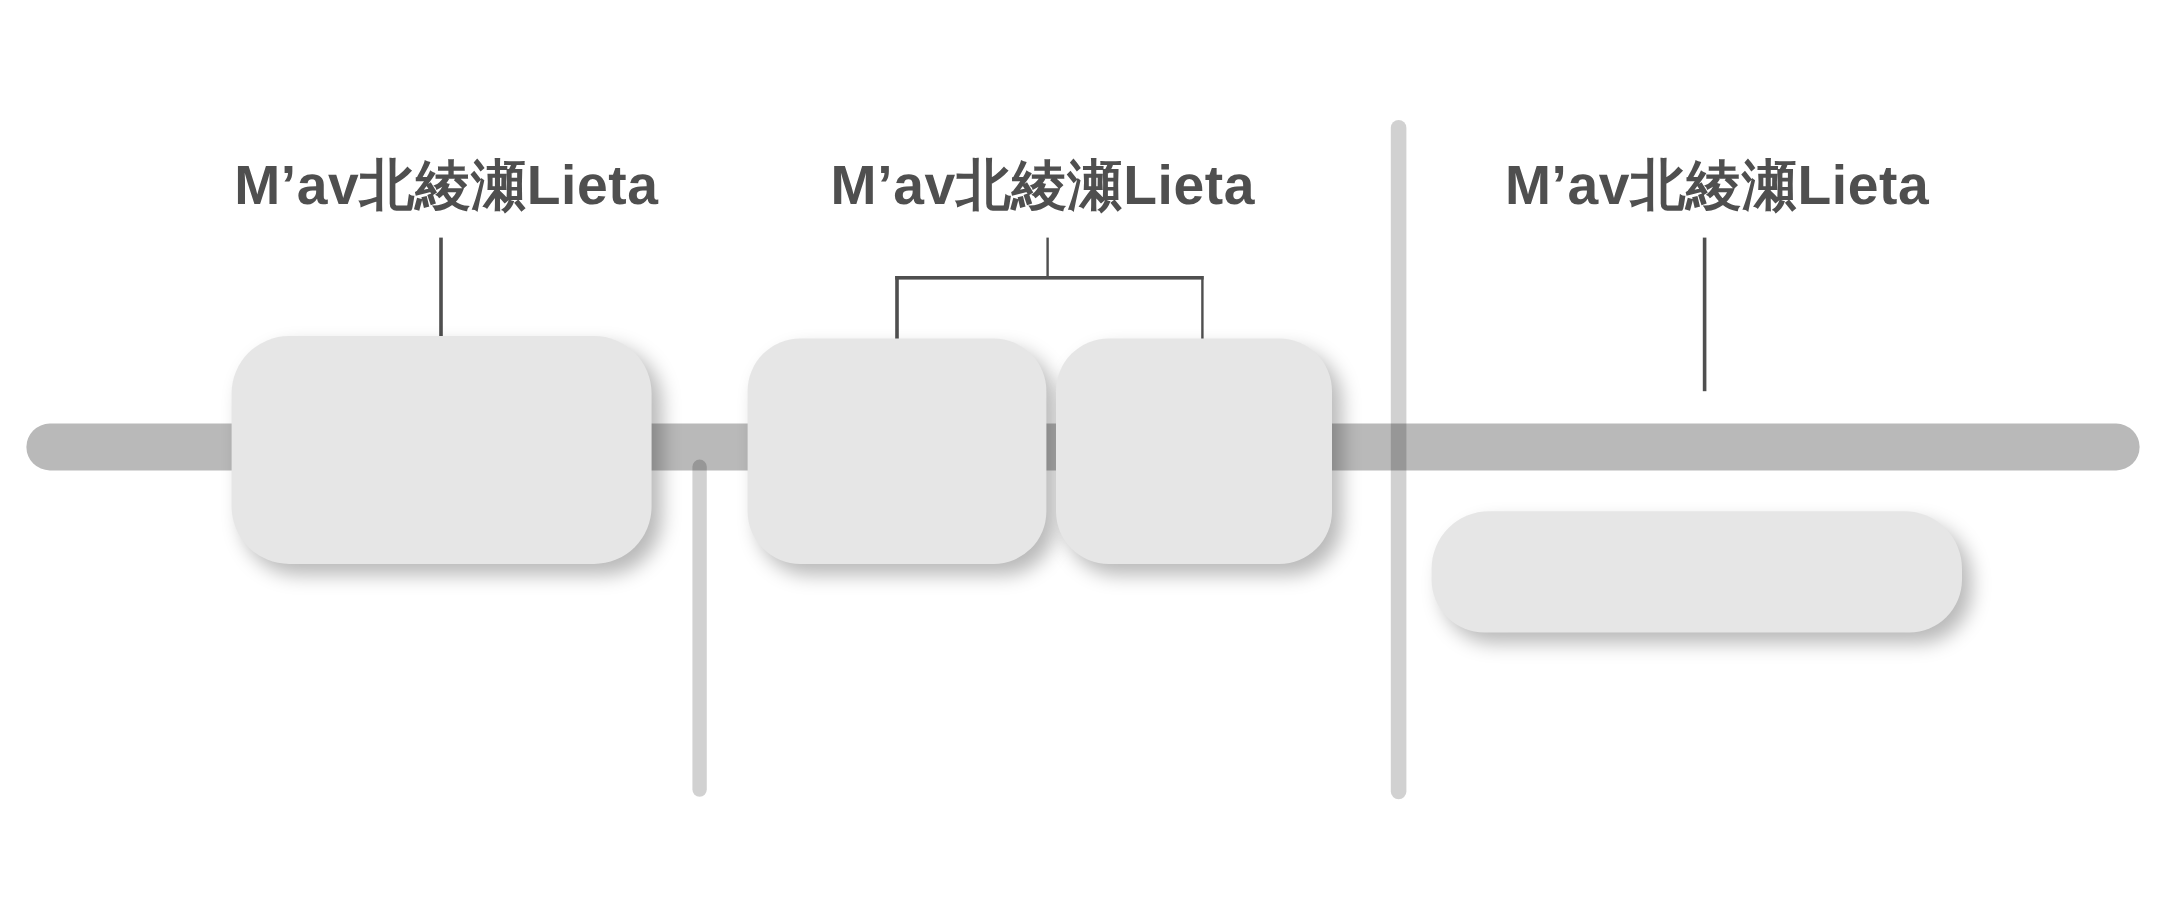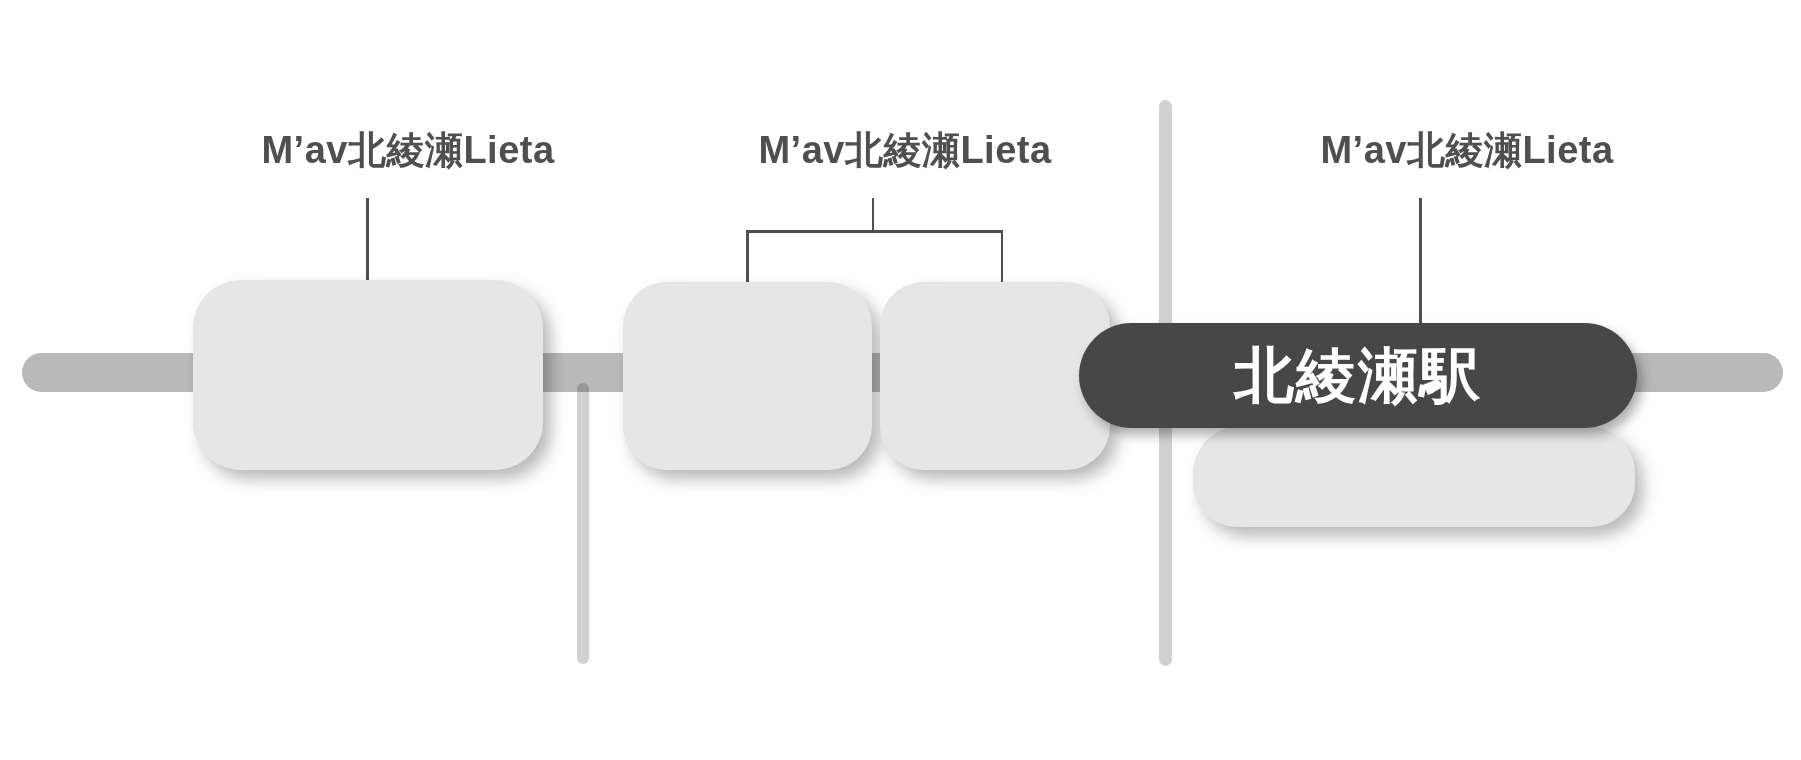--- a/index.html
+++ b/index.html
@@ -48,22 +48,22 @@
     box-shadow:5px 7px 12px rgba(0,0,0,0.32);
     display:flex;align-items:center;justify-content:center;
   }
   .station-pill .station-name{
     color:var(--station-text);
     font-size:60px;font-weight:bold;letter-spacing:2px;
     line-height:1;white-space:nowrap;
   }
   .map-label{
     position:absolute;top:131px;transform:translateX(-50%);
-    color:var(--label-text);font-size:38px;font-weight:bold;
-    white-space:nowrap;letter-spacing:0.5px;z-index:5;line-height:1;margin-left:36px;
+    color:var(--label-text);font-size:46px;font-weight:bold;
+    white-space:nowrap;letter-spacing:0.5px;z-index:5;line-height:1;
   }
   .map-label.l1{left:372px;}
   .map-label.l2{left:869px;}
   .map-label.l3{left:1431px;}
 </style>
 </head>
 <body>
 
 <div id="stage">
 
@@ -79,21 +79,18 @@
   <div class="conn d1"></div>
   <div class="conn d2"></div>
 
   <div class="conn c3"></div>
 
   <div class="block l"></div>
   <div class="block a"></div>
   <div class="block b"></div>
   <div class="block c"></div>
 
-  <div class="station-pill">
-    <span class="station-name">北綾瀬駅</span>
-  </div>
 
   <div class="map-label l1">M’av北綾瀬Lieta</div>
   <div class="map-label l2">M’av北綾瀬Lieta</div>
   <div class="map-label l3">M’av北綾瀬Lieta</div>
 
 </div>
 
 </body></html>

